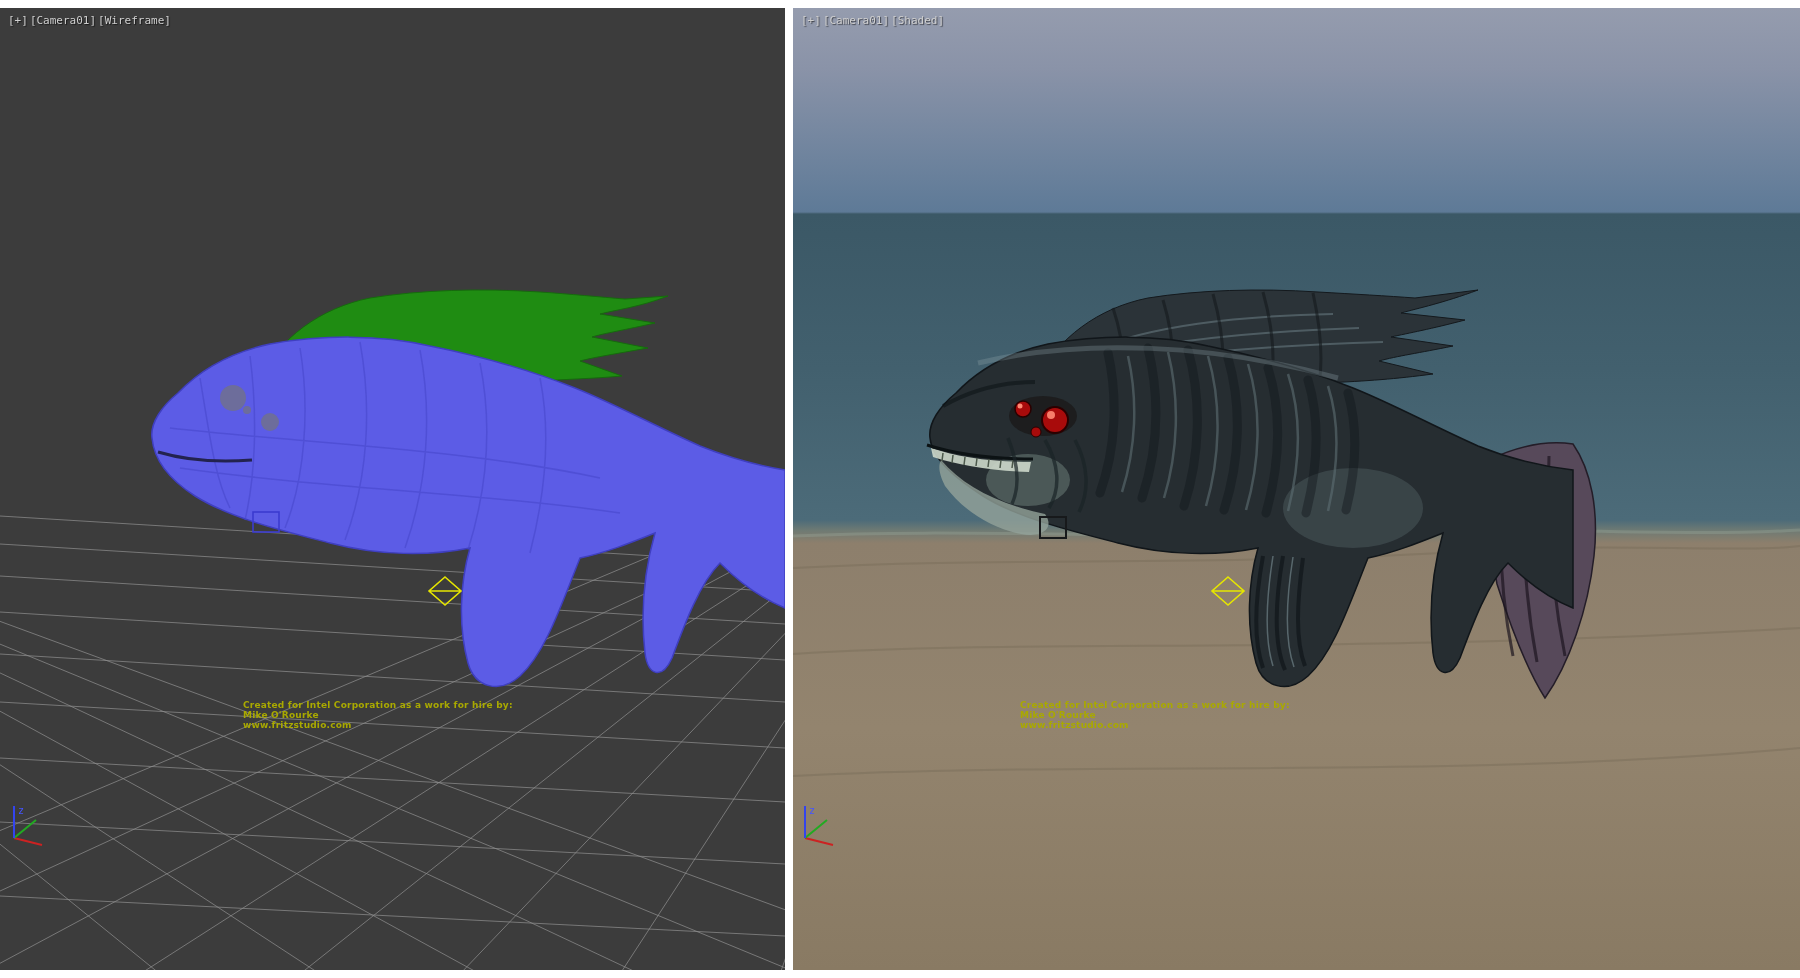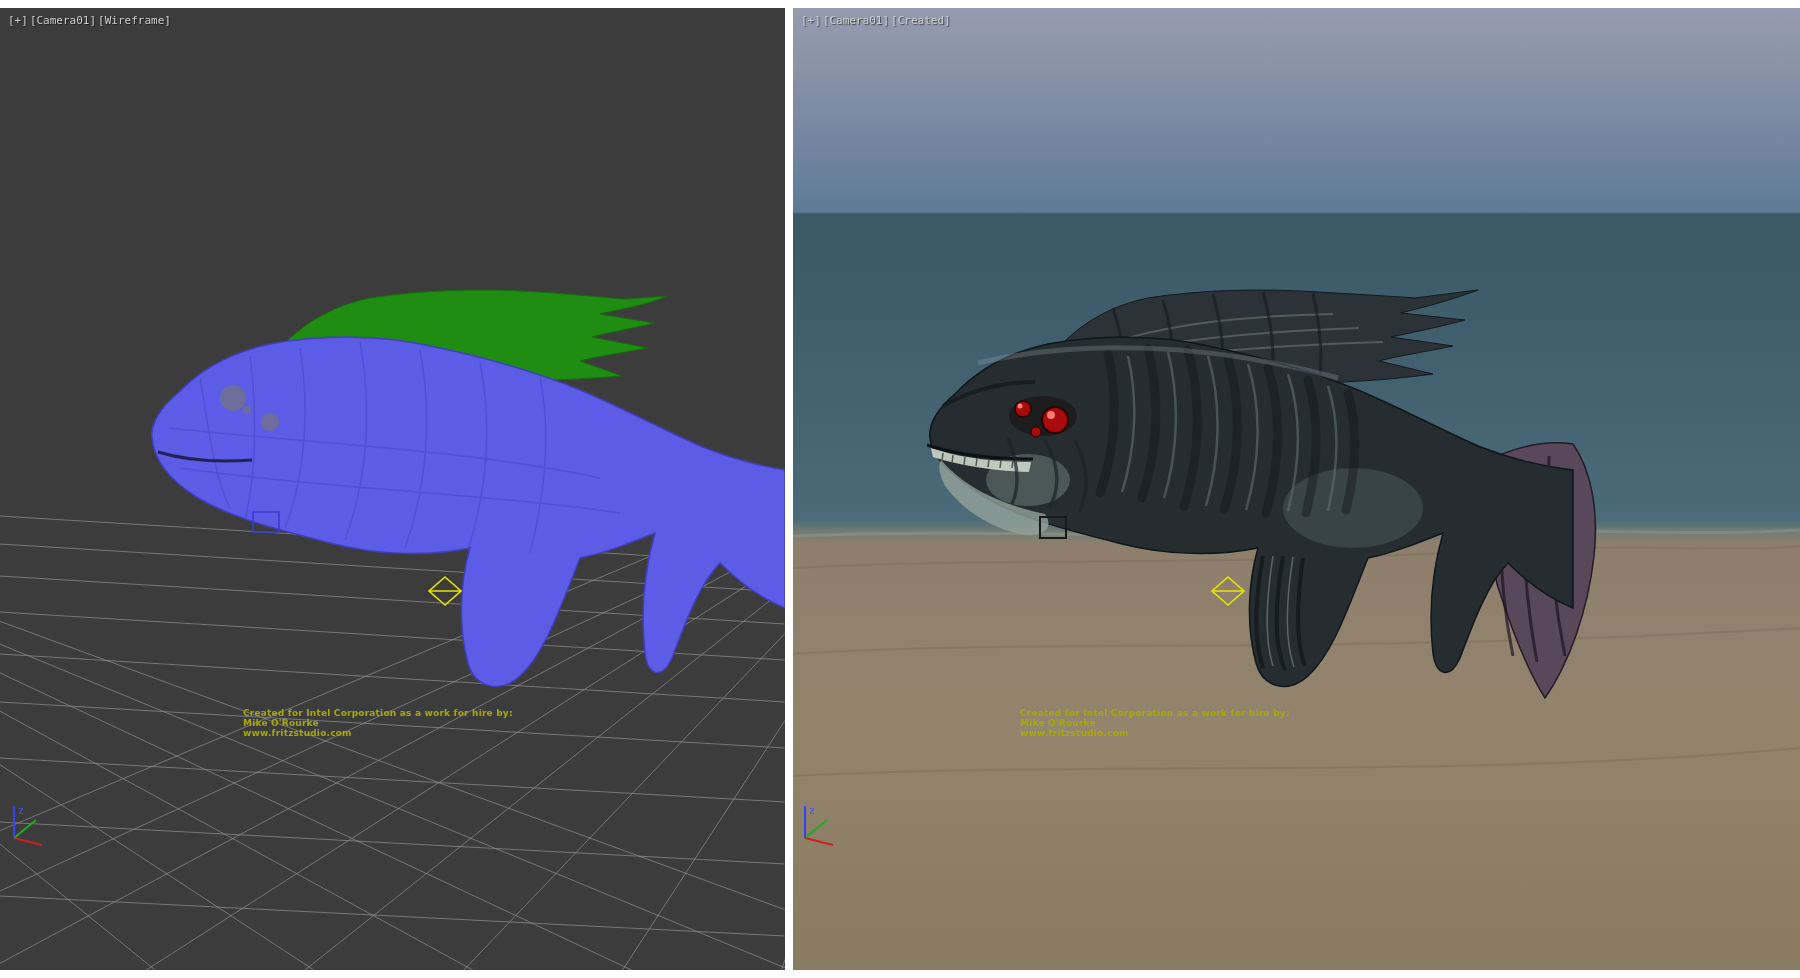--- a/index.html
+++ b/index.html
@@ -11,21 +11,21 @@
     background:linear-gradient(180deg,
       #959cae 0px,#8a93a8 60px,#5e7a97 204px,
       #3b5866 206px,#42606e 360px,#4c6b79 512px,
       #6d7a74 522px,#8d7f6c 535px,#93846e 720px,#897a63 962px);}
   .vp-svg{position:absolute;left:0;top:0;width:100%;height:100%;display:block;}
   .vp-label{position:absolute;left:8px;top:6px;z-index:5;
     font-family:"DejaVu Sans Mono",monospace;font-size:11px;color:#cfcfcf;
     display:flex;gap:2px;user-select:none;text-shadow:1px 1px 1px rgba(0,0,0,.6);}
   .vp-label span{cursor:pointer;}
   .credit{position:absolute;z-index:4;font-size:9px;font-weight:bold;color:#a9a900;
-    line-height:10px;letter-spacing:.2px;white-space:nowrap;margin-top:8px;}
+    line-height:10px;letter-spacing:.2px;white-space:nowrap;}
   .credit-left{left:243px;top:692px;}
   .credit-right{left:227px;top:692px;}
 </style>
 </head>
 <body>
 
 <div class="stage">
 
   <div class="viewport vp-left">
 
@@ -98,21 +98,21 @@
       <div>Mike O'Rourke</div>
       <div>www.fritzstudio.com</div>
     </div>
   </div>
 
   <div class="viewport vp-right">
 
     <div class="vp-label">
       <span>[+]</span>
       <span>[Camera01]</span>
-      <span>[Created]</span>
+      <span>[Shaded]</span>
     </div>
 
     <svg class="vp-svg" viewBox="0 0 1007 962">
 
       <path fill="none" stroke="#7a6d5a" stroke-width="2" opacity="0.5" d="
         M0,560 C220,548 420,560 700,542 C820,535 950,545 1007,538
         M0,646 C260,630 520,648 1007,620
         M0,768 C300,752 660,772 1007,740"></path>
       <path fill="none" stroke="#9aa89c" stroke-width="3" opacity="0.35" d="M0,528 C180,520 340,532 520,524 C700,516 880,530 1007,522"></path>
 

